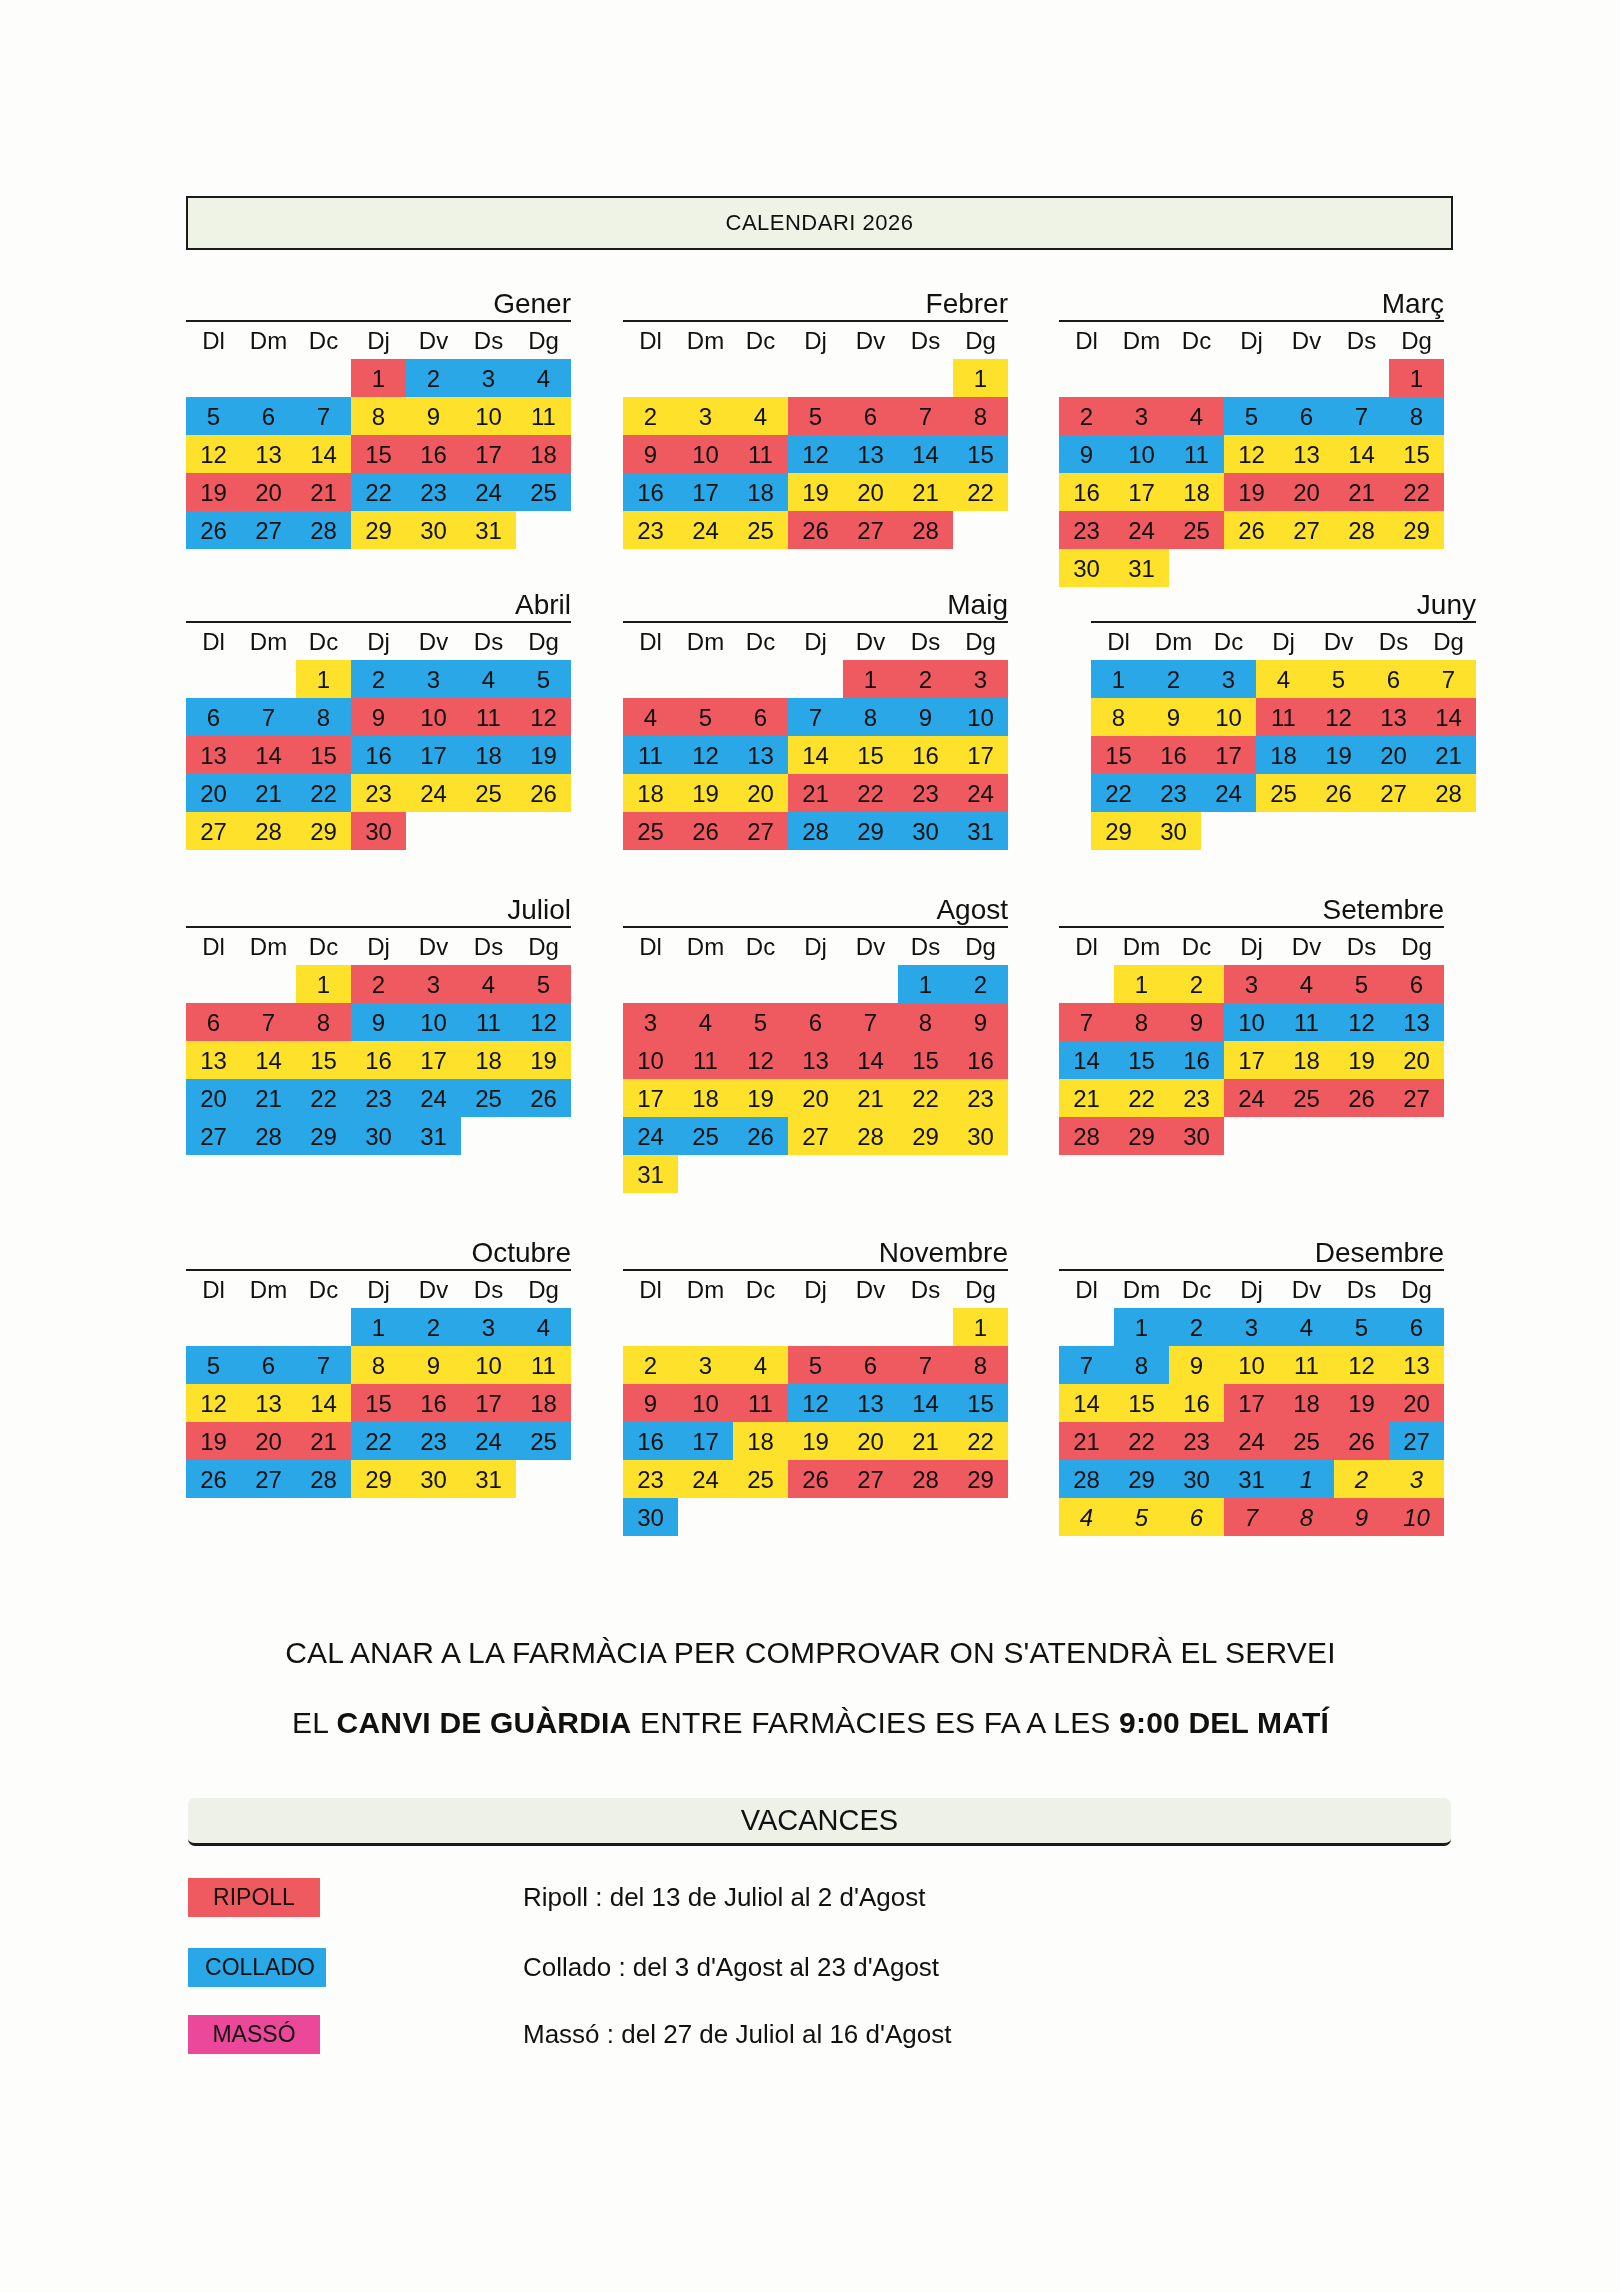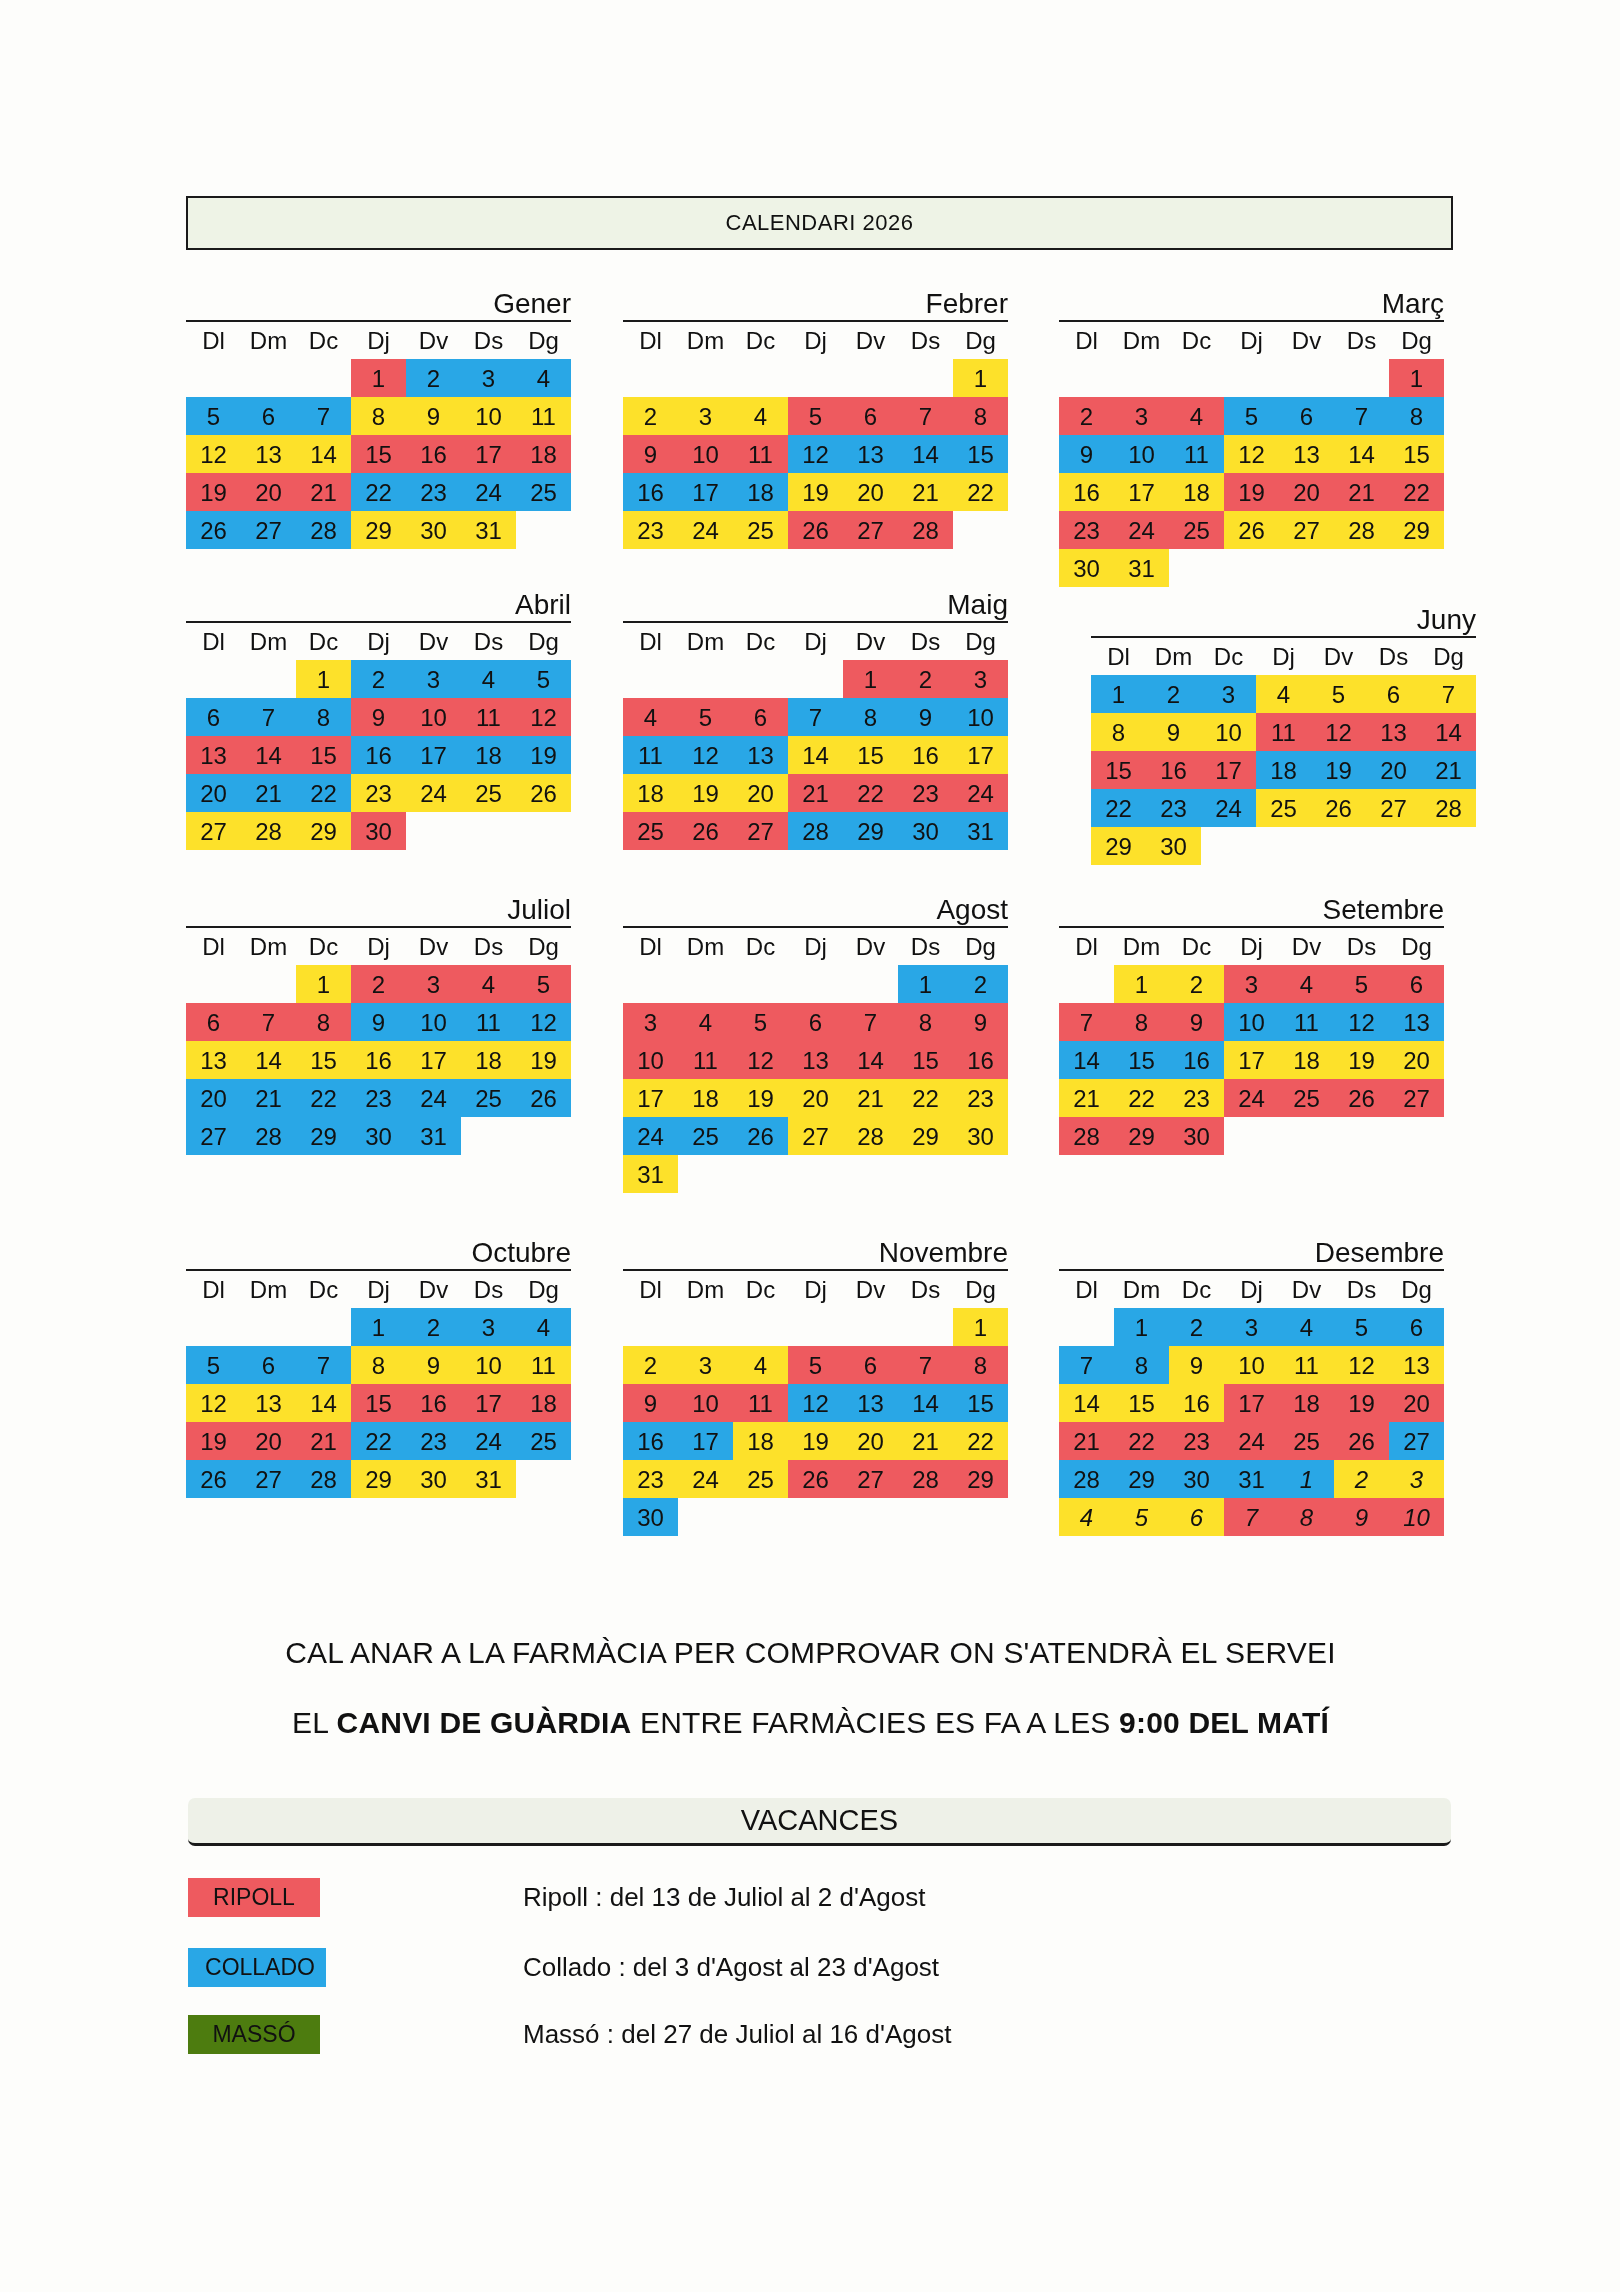--- a/index.html
+++ b/index.html
@@ -344,21 +344,21 @@
       <div class="week-row">
         <div class="cell red">25</div>
         <div class="cell red">26</div>
         <div class="cell red">27</div>
         <div class="cell blue">28</div>
         <div class="cell blue">29</div>
         <div class="cell blue">30</div>
         <div class="cell blue">31</div>
       </div>
     </div>
-    <div class="month" style="left: 873px; top: 316px; padding-left: 32px;">
+    <div class="month" style="left: 873px; top: 301px; padding-left: 32px;">
       <div class="month-name">Juny</div>
       <div class="dow-row">
         <div class="dow">Dl</div>
         <div class="dow">Dm</div>
         <div class="dow">Dc</div>
         <div class="dow">Dj</div>
         <div class="dow">Dv</div>
         <div class="dow">Ds</div>
         <div class="dow">Dg</div>
       </div>
@@ -786,17 +786,17 @@
 <div id="legend">
     <div class="legend-row" style="top: 1878px;">
       <div class="swatch" style="background: rgb(238, 90, 95);">RIPOLL</div>
       <div class="legend-text">Ripoll : del 13 de Juliol al 2 d'Agost</div>
     </div>
     <div class="legend-row" style="top: 1948px;">
       <div class="swatch" style="background: rgb(41, 167, 230); padding-left: 6px;">COLLADO</div>
       <div class="legend-text">Collado : del 3 d'Agost al 23 d'Agost</div>
     </div>
     <div class="legend-row" style="top: 2015px;">
-      <div class="swatch" style="background: #4d7c0f;">MASSÓ</div>
+      <div class="swatch" style="background: #ec4899;">MASSÓ</div>
       <div class="legend-text">Massó : del 27 de Juliol al 16 d'Agost</div>
     </div>
   </div>
 
 
 </body></html>

